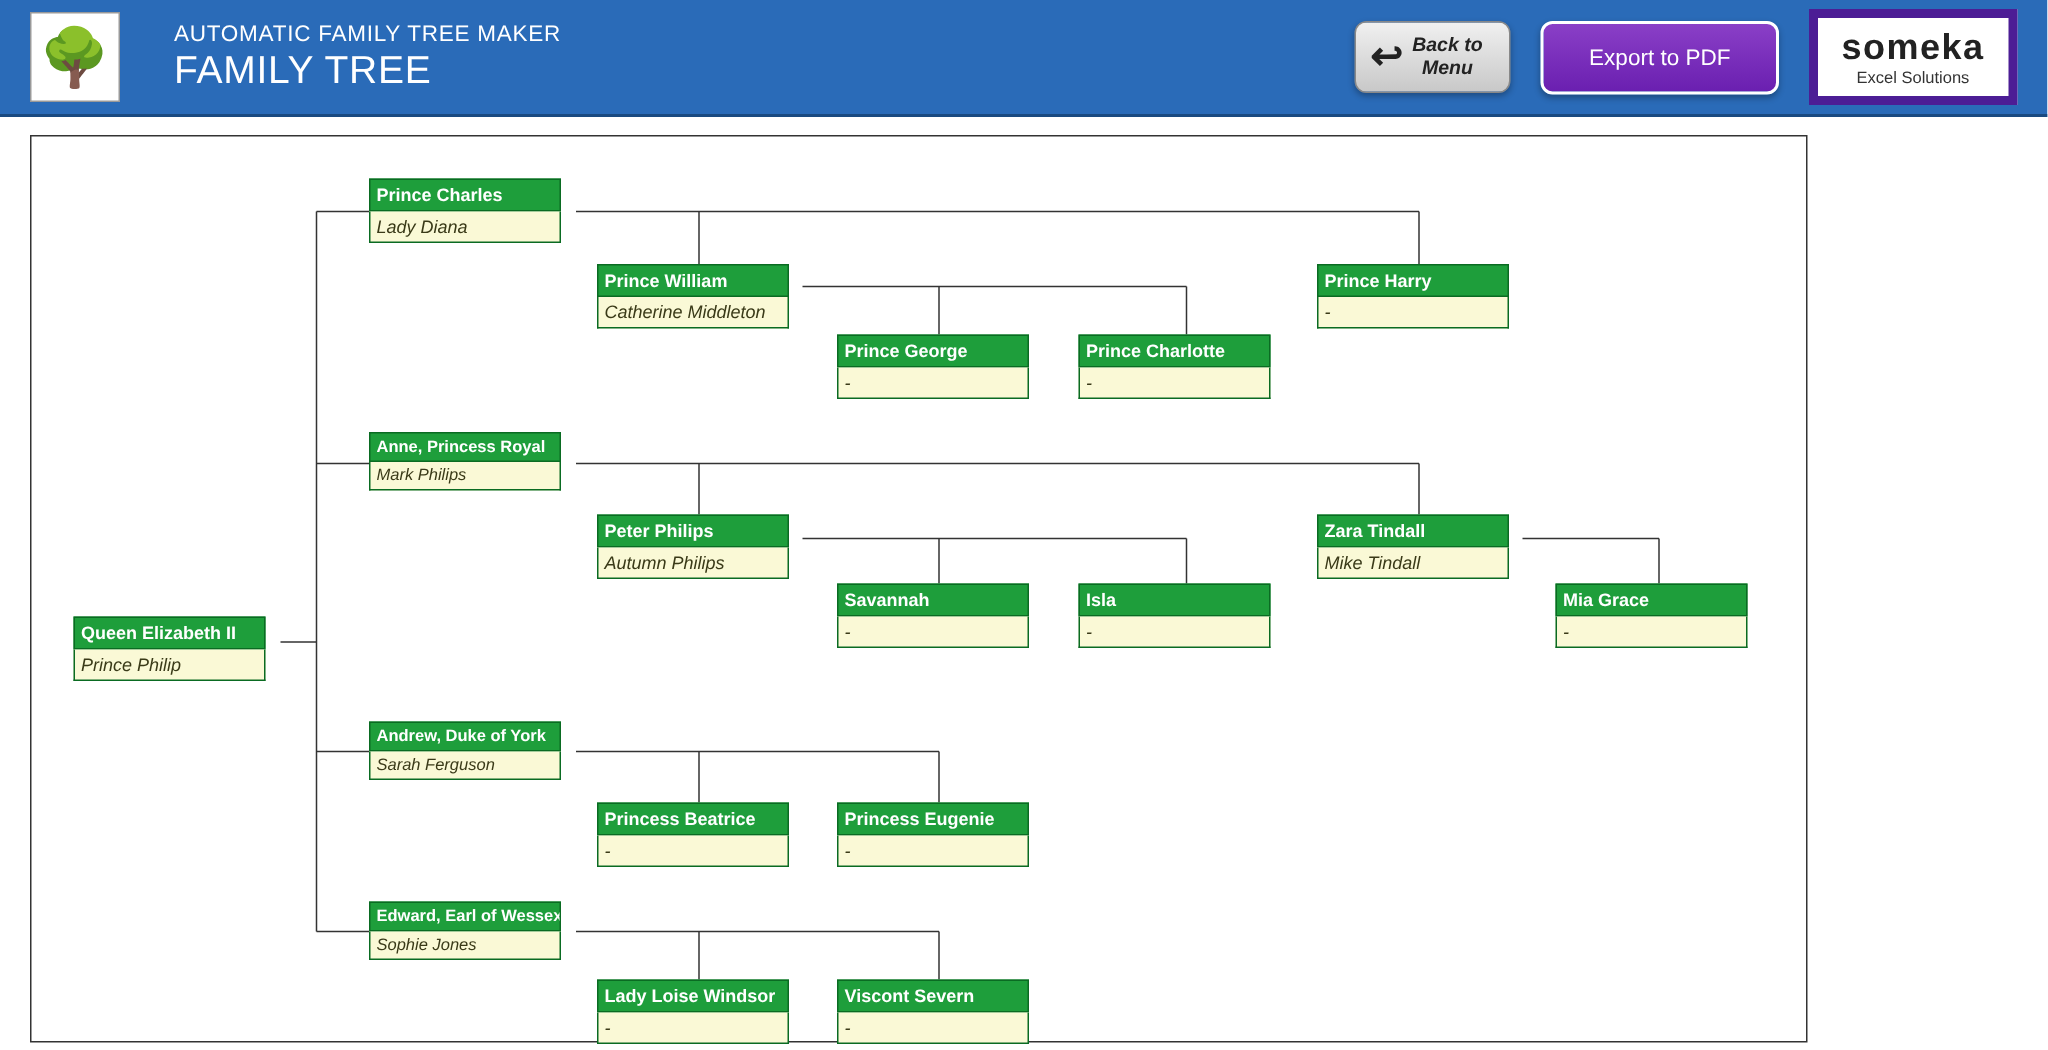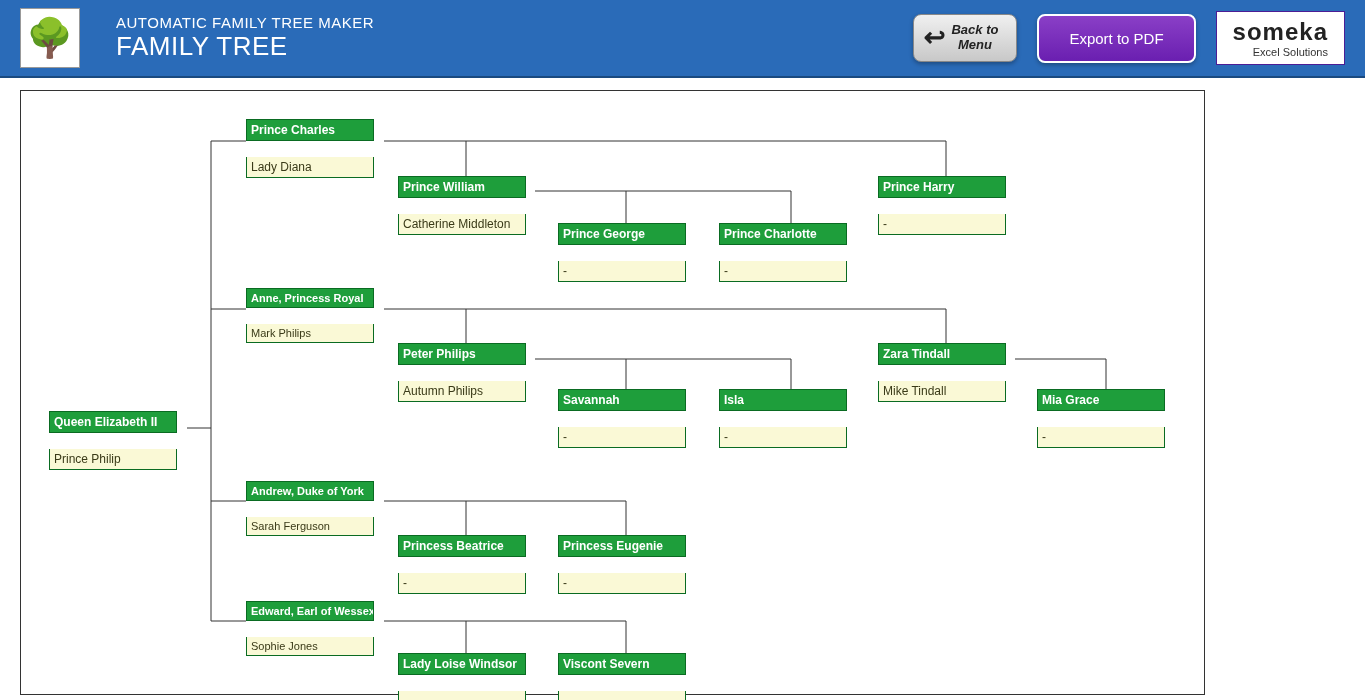--- a/index.html
+++ b/index.html
@@ -46,23 +46,23 @@
   border: 2px solid #fff;
   border-radius: 8px;
   padding: 14px 30px;
   color: #fff; font-weight: normal; font-size: 15px;
   cursor: pointer;
   box-shadow: 0 2px 4px rgba(0,0,0,0.3);
 }
 
 .brand {
   background: #fff;
-  border: 1px solid #4c1d95;
+  border: 6px solid #4c1d95;
   padding: 6px 16px;
-  text-align: right;
+  text-align: center;
 }
 .brand .big { font-size: 24px; font-weight: bold; letter-spacing: 1px; color: #222; }
 .brand .small { font-size: 11px; color: #333; }
 
 .canvas-wrap { padding: 12px 20px; }
 .canvas {
   border: 1px solid #333;
   width: 1185px;
   height: 605px;
   position: relative;
@@ -82,24 +82,24 @@
   color: #fff;
   font-weight: bold;
   border: 1px solid #0a6b22;
   padding: 3px 4px;
   white-space: nowrap;
   overflow: hidden;
 }
 .node .secondary {
   background: #faf9d6;
   color: #3a3a18;
+  font-style: italic;
   border: 1px solid #0a6b22;
   border-top: none;
   padding: 3px 4px;
-  margin-top: 16px;
 }
 </style>
 </head>
 <body>
 
 <div class="header">
   <div class="logo">🌳</div>
   <div class="titles">
     <div class="subtitle">AUTOMATIC FAMILY TREE MAKER</div>
     <div class="title">FAMILY TREE</div>

